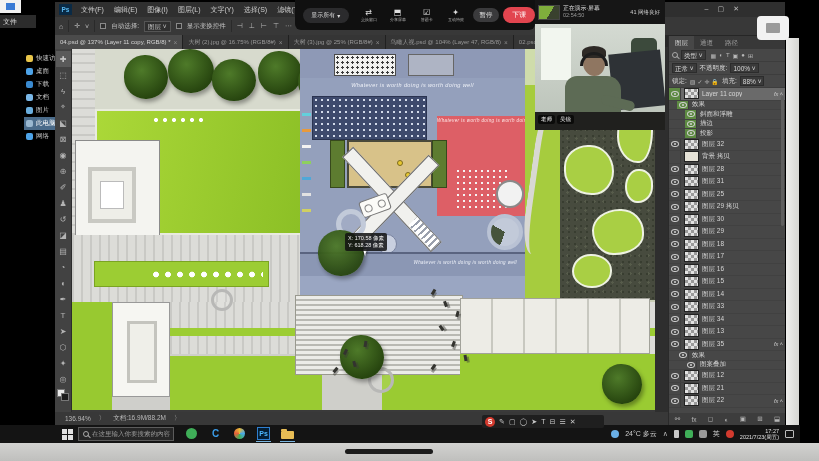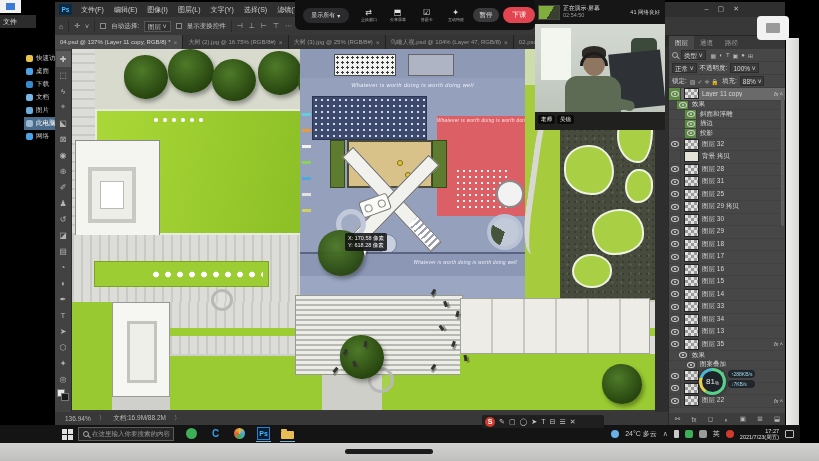--- a/index.html
+++ b/index.html
@@ -725,32 +725,20 @@
         <span class="vbadge">吴锐</span>
       </div>
     </div>
   </div>
 
   <div class="abs" id="pip-icon">
       <i></i>
     </div>
   <div class="abs" id="right-strip"></div>
 
-  <div class="abs" id="monitor-widget">
-    <div id="gauge">
-      <div class="inner">
-          <span>81</span>
-          <span class="pct">%</span>
-        </div>
-    </div>
-    <div id="widget-pills">
-      <span class="wpill">↑288KB/s</span>
-      <span class="wpill">↓7KB/s</span>
-    </div>
-  </div>
 
   <div class="abs" id="annotation-bar">
     <div id="annot-logo">S</div>
     <div id="annotation-icons" style="display:flex;gap:4px;">
         <span class="annot-ic">✎</span>
         <span class="annot-ic">▢</span>
         <span class="annot-ic">◯</span>
         <span class="annot-ic">➤</span>
         <span class="annot-ic">T</span>
         <span class="annot-ic">⊟</span>

